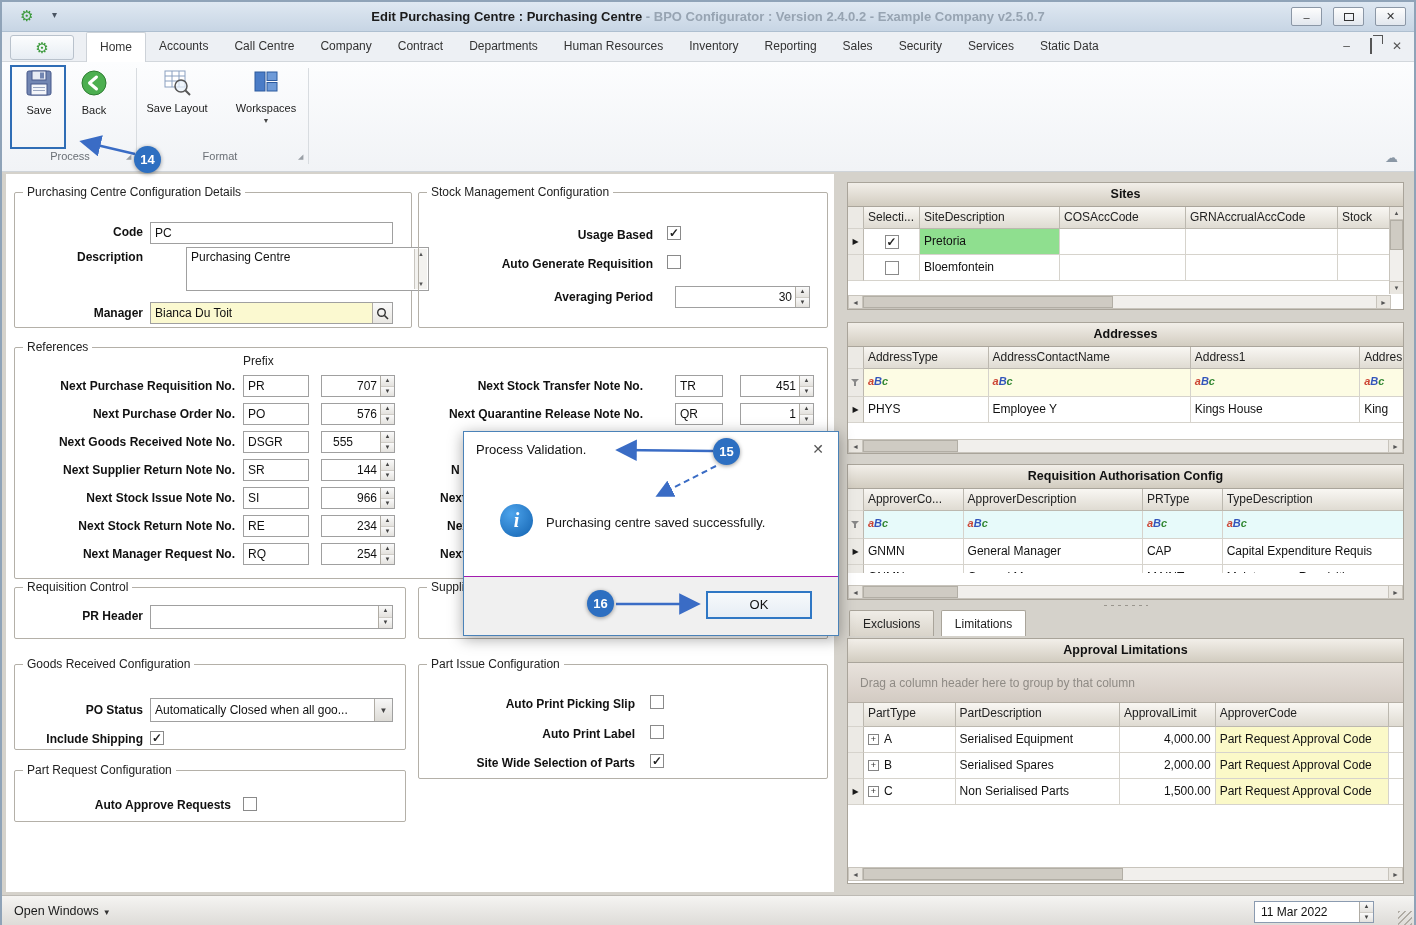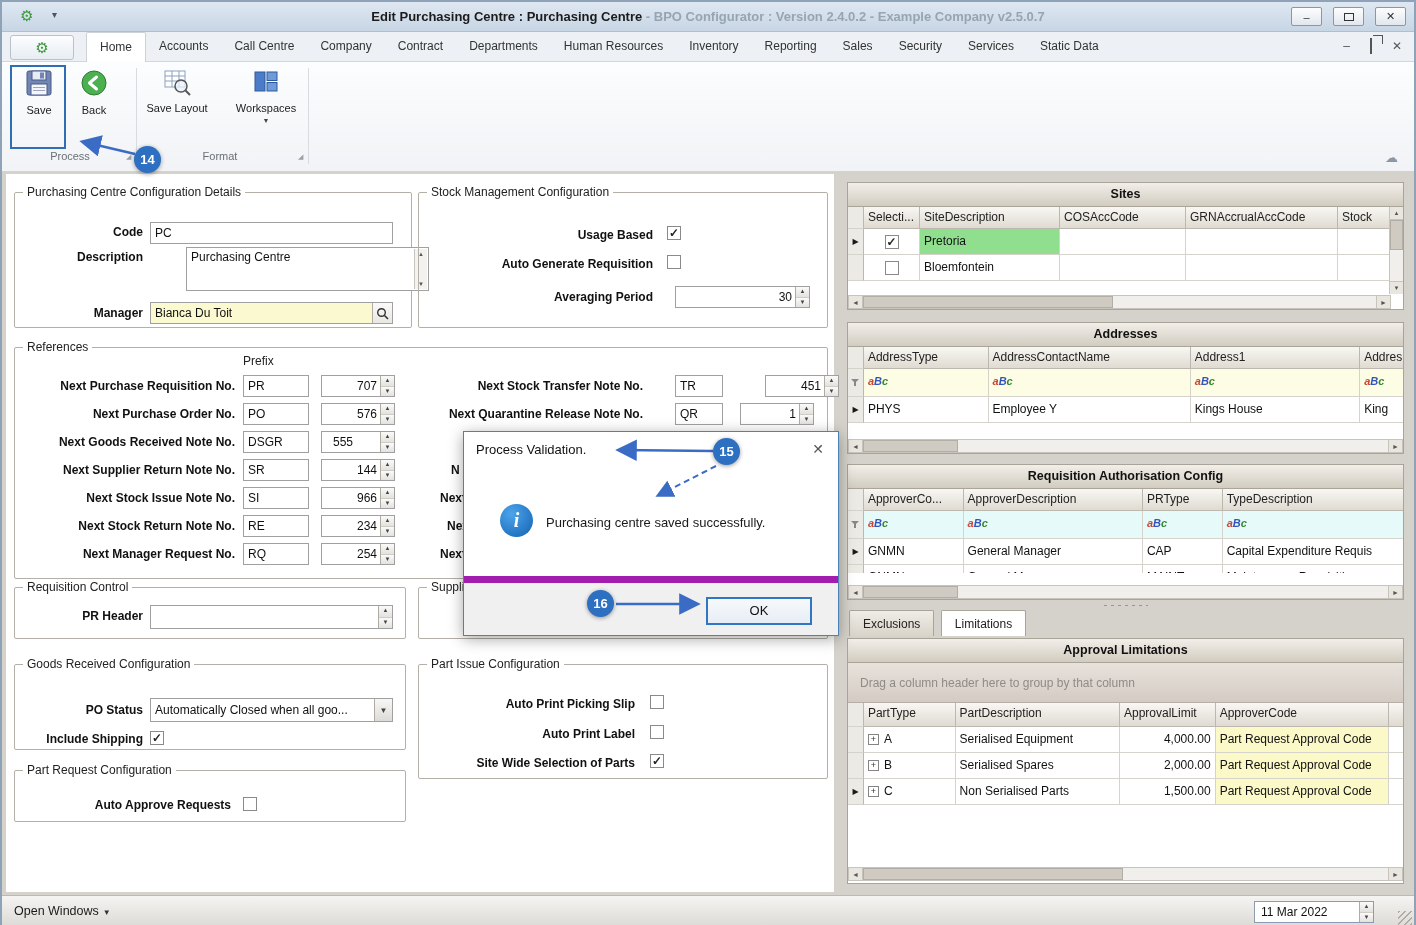--- a/index.html
+++ b/index.html
@@ -139,21 +139,21 @@
   
   .dialog { position:absolute; left:461px; top:429px; width:376px; height:205px; background:#fff;
     border:1px solid #4a82b8; box-shadow:0 3px 14px rgba(0,0,0,.35); z-index:40; }
   .dlg-title { position:relative; height:34px; padding:10px 12px 0; font-size:13px; color:#111; }
   .dlg-close { position:absolute; right:14px; top:9px; font-size:14px; color:#555; cursor:pointer; }
   .dlg-body { position:relative; height:112px; }
   .info-icon { position:absolute; left:36px; top:38px; width:33px; height:33px; border-radius:50%;
     background:radial-gradient(circle at 35% 30%, #4da4ec, #1262b0); color:#fff;
     font:italic bold 20px "Liberation Serif", serif; display:flex; align-items:center; justify-content:center; }
   .dlg-msg { position:absolute; left:82px; top:49px; font-size:13px; color:#1a1a1a; white-space:nowrap; }
-  .dlg-footer { position:absolute; left:0; bottom:0; width:100%; height:59px; background:#f0f0f0; border-top:7px solid #a21caf; }
+  .dlg-footer { position:absolute; left:0; bottom:0; width:100%; height:59px; background:#f0f0f0; border-top:1px solid #a21caf; }
   .ok-btn { position:absolute; right:26px; top:14px; width:106px; height:28px; border:2px solid #2f77c4;
     background:linear-gradient(#f7f9fb,#e6edf5); text-align:center; line-height:24px; font-size:13px;
     color:#111; cursor:pointer; }
 
   
   .overlay { position:absolute; left:0; top:0; width:1416px; height:925px; z-index:50; pointer-events:none; }
   .anno { position:absolute; width:27px; height:27px; border-radius:50%; background:#2d6fc1; color:#fff;
     font-weight:bold; font-size:13px; display:flex; align-items:center; justify-content:center; z-index:60;
     box-shadow:0 1px 4px rgba(0,0,0,.4); }
 </style>
@@ -364,21 +364,21 @@
       <div class="numwrap" style="left:306px; top:195px; width:74px;">
         <input value="254" style="">
         <div class="spin">
             <span class="spb">▲</span>
             <span class="spb">▼</span>
           </div>
       </div>
 
       <span class="flabel" style="left:360px; width:268px; top:31px;">Next Stock Transfer Note No.</span>
       <input class="tb" style="left: 660px; top: 27px; width: 48px;" value="TR">
-      <div class="numwrap" style="left:750px; top:27px; width:74px;">
+      <div class="numwrap" style="left:725px; top:27px; width:74px;">
         <input value="451" style="">
         <div class="spin">
             <span class="spb">▲</span>
             <span class="spb">▼</span>
           </div>
       </div>
       <span class="flabel" style="left:360px; width:268px; top:59px;">Next Quarantine Release Note No.</span>
       <input class="tb" style="left: 660px; top: 55px; width: 48px;" value="QR">
       <div class="numwrap" style="left:725px; top:55px; width:74px;">
         <input value="1" style="">

